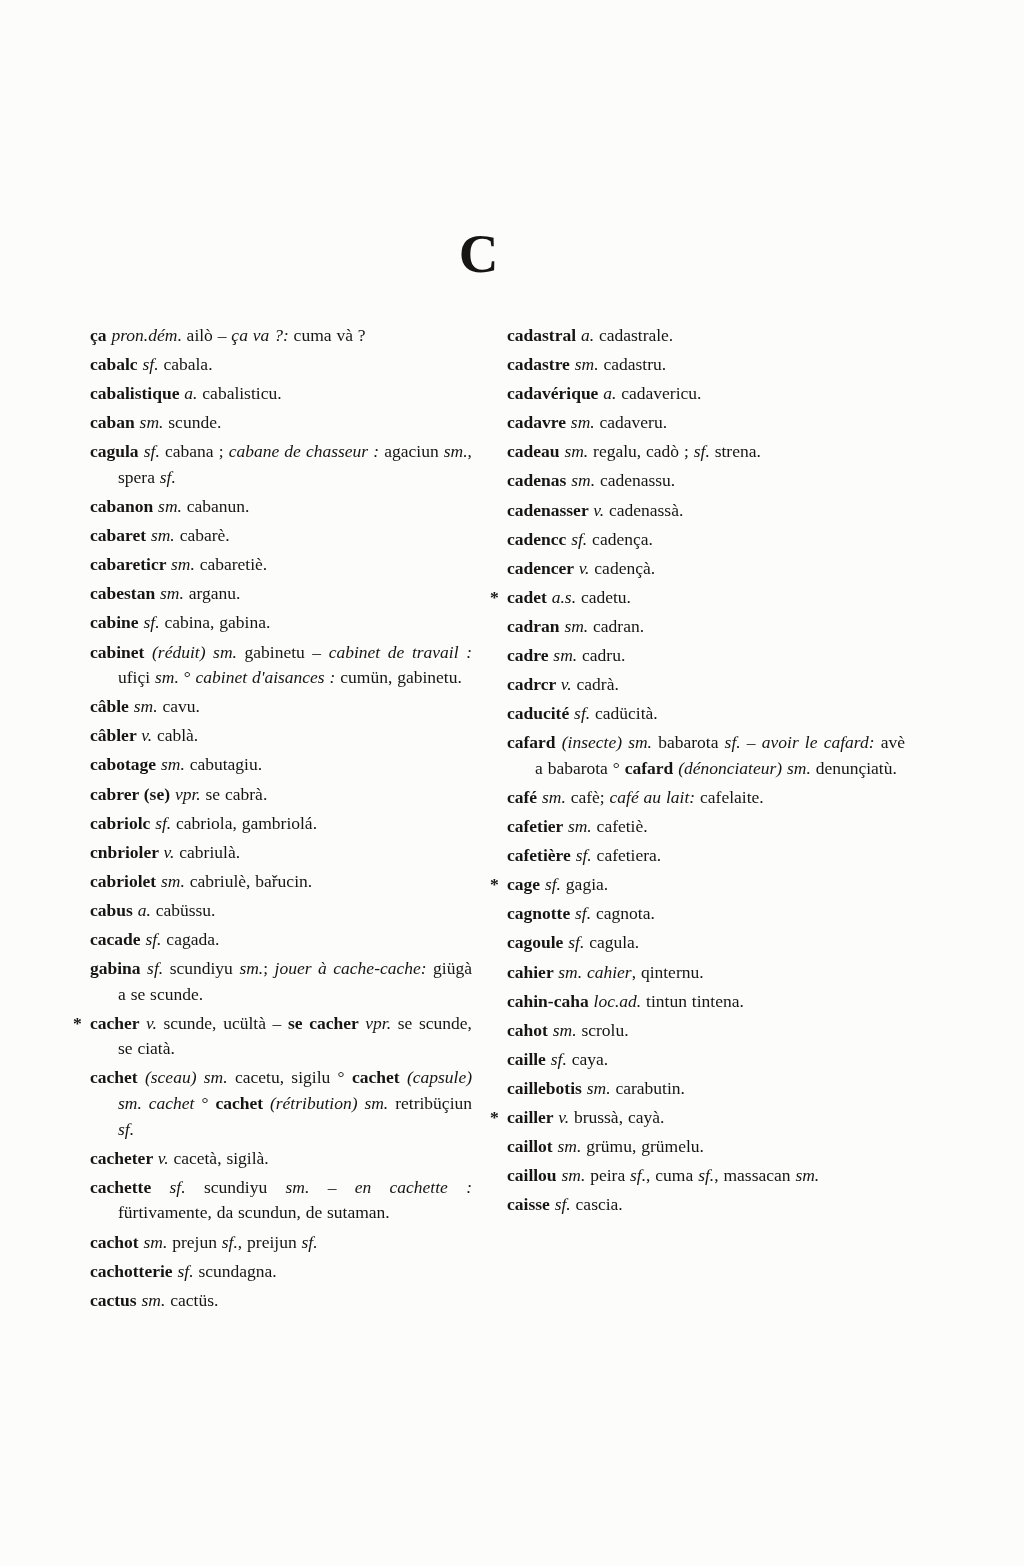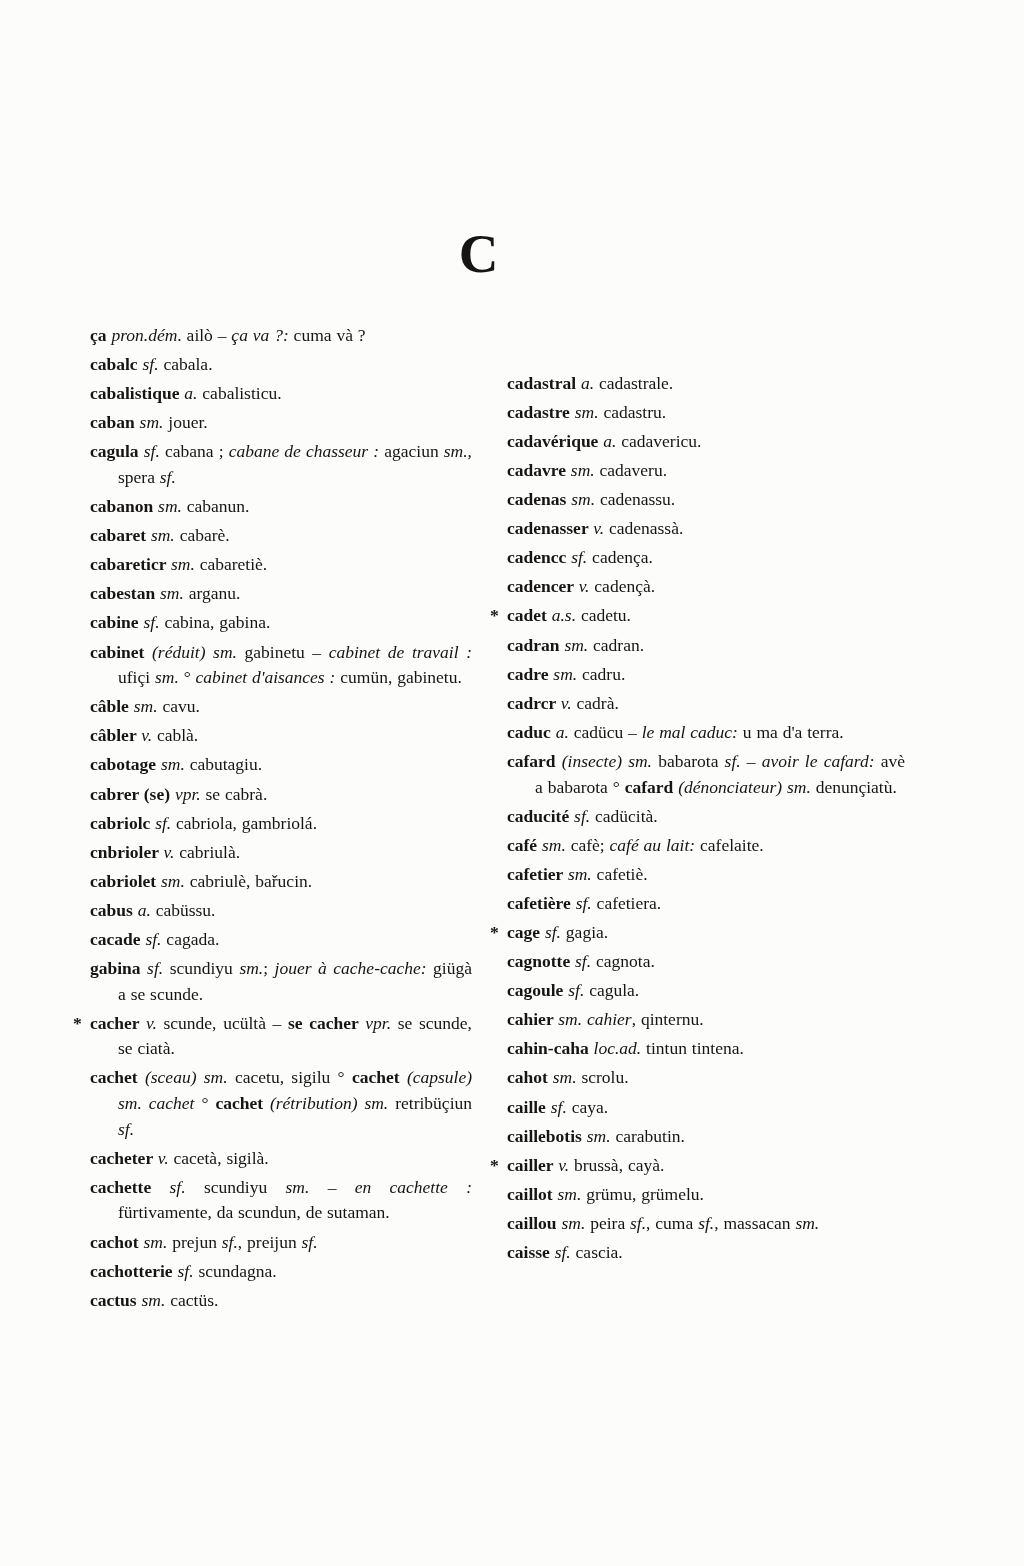--- a/index.html
+++ b/index.html
@@ -7,21 +7,21 @@
     width:1024px;height:1566px;position:relative;overflow:hidden;
     background:#fcfcfa;color:#161514;
     font-family:"Liberation Serif","DejaVu Serif",serif;
   }
   .section-letter{
     position:absolute;top:226px;left:0;width:958px;text-align:center;
     font-size:55px;font-weight:bold;line-height:1;letter-spacing:1px;
   }
   .columns{
     position:absolute;left:90px;top:323px;width:815px;
-    display:flex;gap:35px;align-items:center;
+    display:flex;gap:35px;
   }
   .col{font-size:17.5px;line-height:25.6px;}
   .col-left{width:382px;}
   .col-right{width:398px;}
   .entry{
     position:relative;
     text-align:justify;
     padding-left:28px;text-indent:-28px;
     margin-bottom:3.5px;
     word-spacing:0.5px;
@@ -36,21 +36,21 @@
 </head>
 <body>
 
 <div class="page">
   <div class="section-letter">C</div>
   <div class="columns">
     <div class="col col-left" id="col-left">
         <div class="entry"><span class="b">ça </span><span class="i">pron.dém</span><span class="n">. ailò – </span><span class="i">ça va ?:</span><span class="n"> cuma và ?</span></div>
         <div class="entry"><span class="b">cabalc </span><span class="i">sf.</span><span class="n"> cabala.</span></div>
         <div class="entry"><span class="b">cabalistique </span><span class="i">a.</span><span class="n"> cabalisticu.</span></div>
-        <div class="entry"><span class="b">caban </span><span class="i">sm.</span><span class="n"> jouer.</span></div>
+        <div class="entry"><span class="b">caban </span><span class="i">sm.</span><span class="n"> scunde.</span></div>
         <div class="entry"><span class="b">cagula </span><span class="i">sf.</span><span class="n"> cabana ; </span><span class="i">cabane de chasseur :</span><span class="n"> agaciun </span><span class="i">sm.</span><span class="n">, spera </span><span class="i">sf.</span></div>
         <div class="entry"><span class="b">cabanon </span><span class="i">sm.</span><span class="n"> cabanun.</span></div>
         <div class="entry"><span class="b">cabaret </span><span class="i">sm.</span><span class="n"> cabarè.</span></div>
         <div class="entry"><span class="b">cabareticr </span><span class="i">sm.</span><span class="n"> cabaretiè.</span></div>
         <div class="entry"><span class="b">cabestan </span><span class="i">sm.</span><span class="n"> arganu.</span></div>
         <div class="entry"><span class="b">cabine </span><span class="i">sf.</span><span class="n"> cabina, gabina.</span></div>
         <div class="entry"><span class="b">cabinet </span><span class="i">(réduit) sm.</span><span class="n"> gabinetu – </span><span class="i">cabinet de travail :</span><span class="n"> ufiçi </span><span class="i">sm.</span><span class="n"> ° </span><span class="i">cabinet d'aisances :</span><span class="n"> cumün, gabinetu.</span></div>
         <div class="entry"><span class="b">câble </span><span class="i">sm.</span><span class="n"> cavu.</span></div>
         <div class="entry"><span class="b">câbler </span><span class="i">v.</span><span class="n"> cablà.</span></div>
         <div class="entry"><span class="b">cabotage </span><span class="i">sm.</span><span class="n"> cabutagiu.</span></div>
@@ -67,31 +67,31 @@
         <div class="entry"><span class="b">cachette </span><span class="i">sf.</span><span class="n"> scundiyu </span><span class="i">sm.</span><span class="n"> – </span><span class="i">en cachette :</span><span class="n"> fürtivamente, da scundun, de sutaman.</span></div>
         <div class="entry"><span class="b">cachot </span><span class="i">sm.</span><span class="n"> prejun </span><span class="i">sf.</span><span class="n">, preijun </span><span class="i">sf.</span></div>
         <div class="entry"><span class="b">cachotterie </span><span class="i">sf.</span><span class="n"> scundagna.</span></div>
         <div class="entry"><span class="b">cactus </span><span class="i">sm.</span><span class="n"> cactüs.</span></div>
       </div>
     <div class="col col-right" id="col-right">
         <div class="entry"><span class="b">cadastral </span><span class="i">a.</span><span class="n"> cadastrale.</span></div>
         <div class="entry"><span class="b">cadastre </span><span class="i">sm.</span><span class="n"> cadastru.</span></div>
         <div class="entry"><span class="b">cadavérique </span><span class="i">a.</span><span class="n"> cadavericu.</span></div>
         <div class="entry"><span class="b">cadavre </span><span class="i">sm.</span><span class="n"> cadaveru.</span></div>
+        <div class="entry"><span class="b">cadeau </span><span class="i">sm.</span><span class="n"> regalu, cadò ; </span><span class="i">sf.</span><span class="n"> strena.</span></div>
         <div class="entry"><span class="b">cadenas </span><span class="i">sm.</span><span class="n"> cadenassu.</span></div>
         <div class="entry"><span class="b">cadenasser </span><span class="i">v.</span><span class="n"> cadenassà.</span></div>
         <div class="entry"><span class="b">cadencc </span><span class="i">sf.</span><span class="n"> cadença.</span></div>
         <div class="entry"><span class="b">cadencer </span><span class="i">v.</span><span class="n"> cadençà.</span></div>
         <div class="entry"><span class="star">*</span><span class="b">cadet </span><span class="i">a.s.</span><span class="n"> cadetu.</span></div>
         <div class="entry"><span class="b">cadran </span><span class="i">sm.</span><span class="n"> cadran.</span></div>
         <div class="entry"><span class="b">cadre </span><span class="i">sm.</span><span class="n"> cadru.</span></div>
         <div class="entry"><span class="b">cadrcr </span><span class="i">v.</span><span class="n"> cadrà.</span></div>
-        <div class="entry"><span class="b">caduc </span><span class="i">a.</span><span class="n"> cadücu – </span><span class="i">le mal caduc:</span><span class="n"> u ma d'a terra.</span></div>
+        <div class="entry"><span class="b">caducité </span><span class="i">sf.</span><span class="n"> cadücità.</span></div>
         <div class="entry"><span class="b">cafard </span><span class="i">(insecte) sm.</span><span class="n"> babarota </span><span class="i">sf.</span><span class="n"> – </span><span class="i">avoir le cafard:</span><span class="n"> avè a babarota ° </span><span class="b">cafard </span><span class="i">(dénonciateur) sm.</span><span class="n"> denunçiatù.</span></div>
-        <div class="entry"><span class="b">caducité </span><span class="i">sf.</span><span class="n"> cadücità.</span></div>
         <div class="entry"><span class="b">café </span><span class="i">sm.</span><span class="n"> cafè; </span><span class="i">café au lait:</span><span class="n"> cafelaite.</span></div>
         <div class="entry"><span class="b">cafetier </span><span class="i">sm.</span><span class="n"> cafetiè.</span></div>
         <div class="entry"><span class="b">cafetière </span><span class="i">sf.</span><span class="n"> cafetiera.</span></div>
         <div class="entry"><span class="star">*</span><span class="b">cage </span><span class="i">sf.</span><span class="n"> gagia.</span></div>
         <div class="entry"><span class="b">cagnotte </span><span class="i">sf.</span><span class="n"> cagnota.</span></div>
         <div class="entry"><span class="b">cagoule </span><span class="i">sf.</span><span class="n"> cagula.</span></div>
         <div class="entry"><span class="b">cahier </span><span class="i">sm.</span><span class="n"> </span><span class="i">cahier</span><span class="n">, qinternu.</span></div>
         <div class="entry"><span class="b">cahin-caha </span><span class="i">loc.ad.</span><span class="n"> tintun tintena.</span></div>
         <div class="entry"><span class="b">cahot </span><span class="i">sm.</span><span class="n"> scrolu.</span></div>
         <div class="entry"><span class="b">caille </span><span class="i">sf.</span><span class="n"> caya.</span></div>

